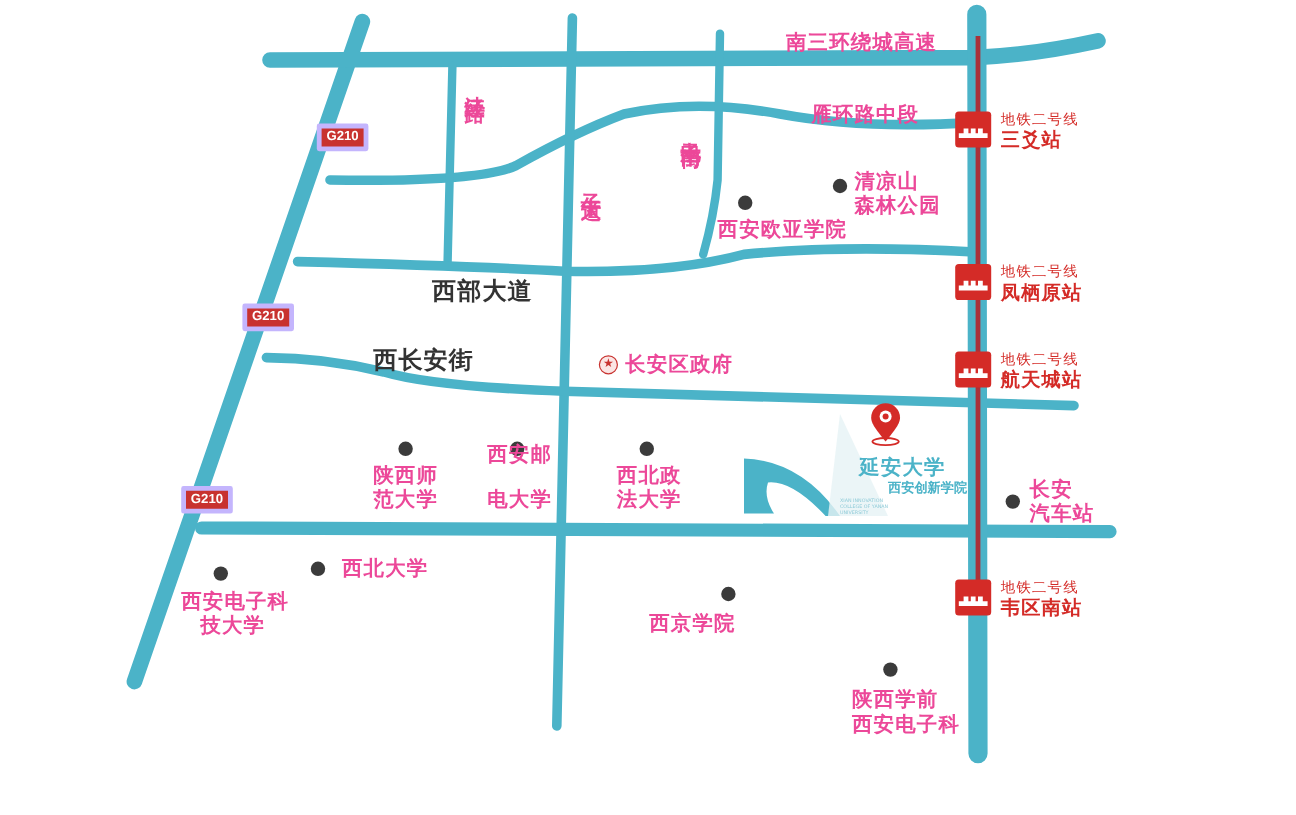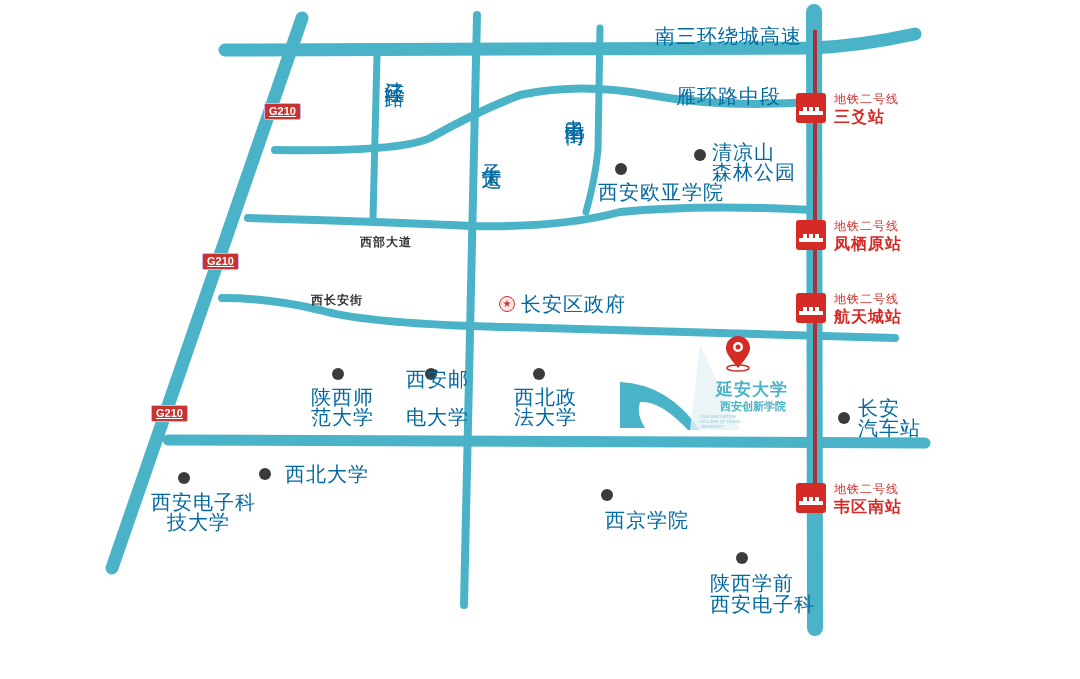--- a/index.html
+++ b/index.html
@@ -1,24 +1,24 @@
 <!DOCTYPE html>
 <html><head>
 <meta charset="utf-8">
 <style>
   html,body{margin:0;padding:0;background:#ffffff;}
   body{width:1080px;height:679px;position:relative;overflow:hidden;font-family:"DejaVu Sans","Liberation Sans",sans-serif;}
   #map{position:absolute;left:0;top:0;width:1080px;height:679px;}
   .road{fill:none;stroke:#4bb3c8;stroke-linecap:round;stroke-linejoin:round;}
-  .lbl{position:absolute;color:#0369a1;font-size:20px;line-height:20px;white-space:nowrap;letter-spacing:1px;}
-  .lbl.bold{font-weight:bold;font-size:12px;color:#333;}
+  .lbl{position:absolute;color:#ec4899;font-size:17px;line-height:20px;white-space:nowrap;letter-spacing:1px;font-weight:bold;}
+  .lbl.bold{font-weight:bold;font-size:20px;color:#333;}
   .lbl.vert{writing-mode:vertical-rl;letter-spacing:2px;line-height:18px;}
   .lbl.center{text-align:right;}
   .dot{position:absolute;width:12px;height:12px;border-radius:50%;background:#3b3b3b;}
-  .g210{position:absolute;background:#c8322f;color:#fff;font-size:11px;font-weight:bold;padding:0 4px;height:15px;line-height:15px;border:1px solid #c4b5fd;border-radius:2px;font-family:"Liberation Sans",sans-serif;text-decoration:underline;}
+  .g210{position:absolute;background:#c8322f;color:#fff;font-size:11px;font-weight:bold;padding:0 4px;height:15px;line-height:15px;border:4px solid #c4b5fd;border-radius:2px;font-family:"Liberation Sans",sans-serif;}
   .station{position:absolute;display:flex;align-items:center;}
   .st-icon{width:30px;height:30px;background:#d42b27;border-radius:3px;position:relative;}
   .st-icon svg{position:absolute;left:0;top:0;}
   .st-text{margin-left:8px;color:#d42b27;line-height:17px;}
   .st-line{font-size:12px;letter-spacing:1px;}
   .st-name{font-size:16px;font-weight:bold;letter-spacing:1px;}
   .star{position:absolute;width:14px;height:14px;border-radius:50%;border:1px solid #c8322f;background:#fbe5e4;color:#c8322f;font-size:10px;line-height:14px;text-align:center;}
   .campus-cn1{position:absolute;color:#4bb3c8;font-size:17px;font-weight:bold;letter-spacing:1px;white-space:nowrap;}
   .campus-cn2{position:absolute;color:#4bb3c8;font-size:11px;font-weight:bold;white-space:nowrap;}
   .campus-en{position:absolute;color:#8fcbd8;font-size:4px;line-height:5px;white-space:nowrap;}
@@ -145,23 +145,23 @@
 <div class="lbl" style="left:858px;top:418px;">汽车站</div>
 
 <div class="dot" style="left:178px;top:472px;"></div>
 <div class="lbl center" style="left:151px;top:492px;">西安电子科</div>
 <div class="lbl center" style="left:167px;top:512px;">技大学</div>
 
 <div class="dot" style="left:259px;top:468px;"></div>
 <div class="lbl" style="left:285px;top:464px;">西北大学</div>
 
 <div class="dot" style="left:601px;top:489px;"></div>
-<div class="lbl" style="left:605px;top:510px;text-align:center;">西京学院</div>
+<div class="lbl" style="left:541px;top:510px;text-align:center;">西京学院</div>
 
 <div class="dot" style="left:736px;top:552px;"></div>
 <div class="lbl center" style="left:710px;top:573px;">陕西学前</div>
 <div class="lbl center" style="left:710px;top:594px;">西安电子科</div>
 
 <div class="campus-cn1" style="left:700px;top:378px;margin-left:16px;">延安大学</div>
-<div class="campus-cn2" style="left:720px;top:399px;">西安创新学院</div>
+<div class="campus-cn2" style="left:740px;top:399px;">西安创新学院</div>
 <div class="campus-en" style="left:700px;top:414px;">XIAN INNOVATION</div>
 <div class="campus-en" style="left:700px;top:419px;">COLLEGE OF YANAN</div>
 <div class="campus-en" style="left:700px;top:424px;">UNIVERSITY</div>
 
 </body></html>

